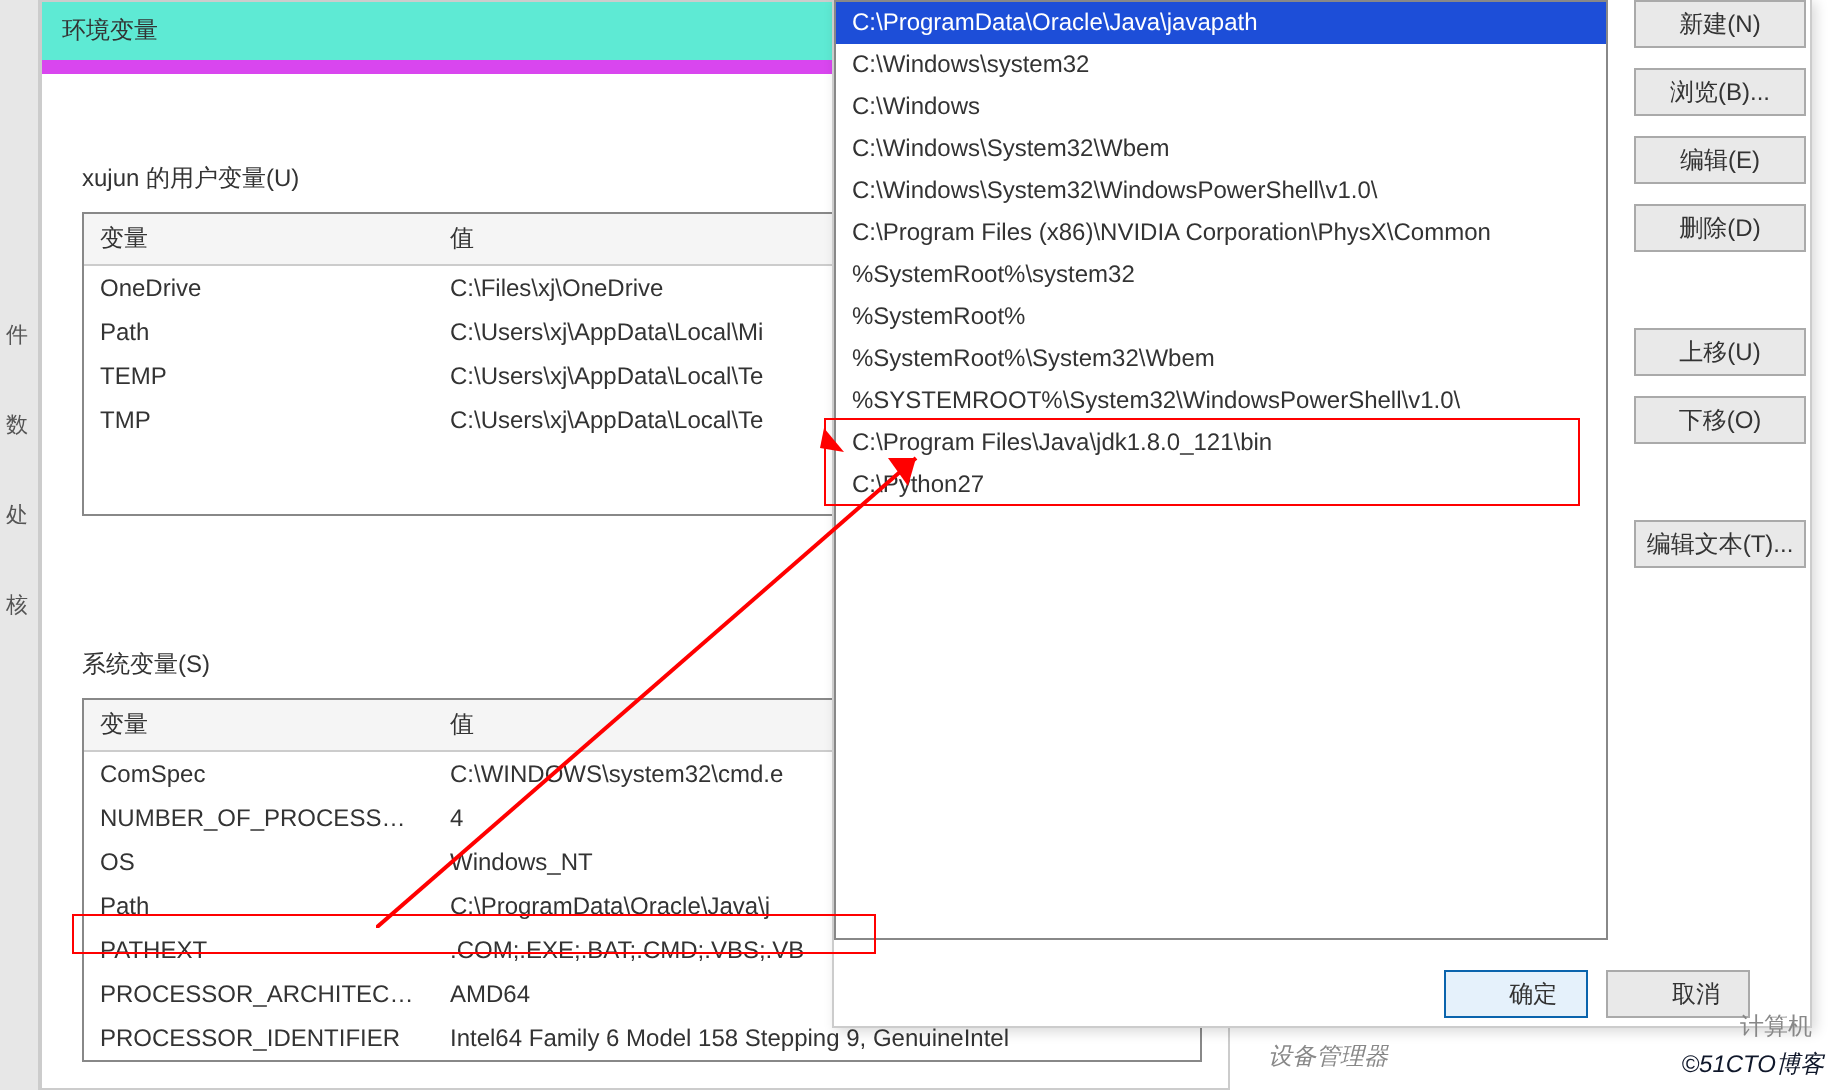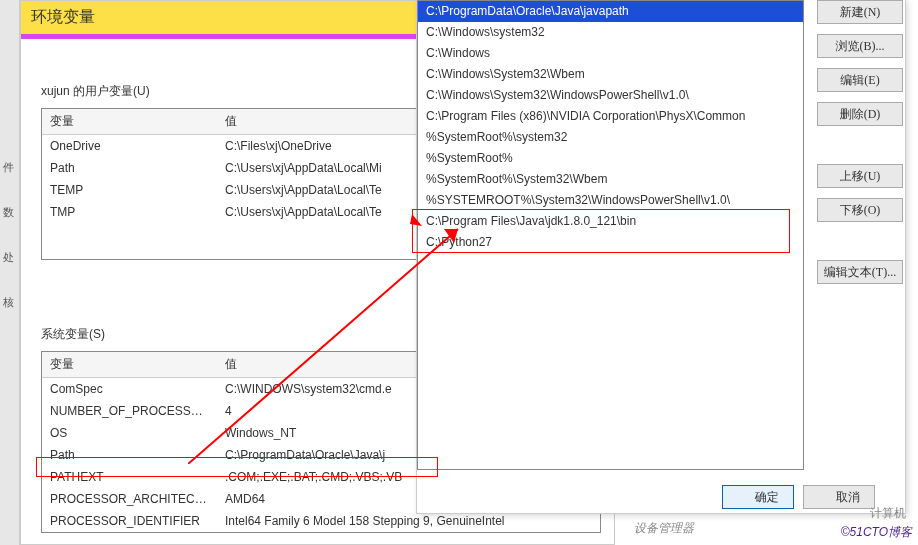--- a/index.html
+++ b/index.html
@@ -19,23 +19,23 @@
     position: absolute;
     left: 20px;
     top: 0;
     width: 595px;
     height: 545px;
     border: 1px solid #ccc;
     background: #fff;
   }
   .bg-title {
     padding: 6px 10px;
-    font-size: 16px;
-    border-bottom: 5px solid #d946ef;
-    background: #fde047;
+    font-size: 12px;
+    border-bottom: 7px solid #d946ef;
+    background: #5eead4;
   }
   .fieldset-label {
     padding-left: 20px;
     margin-top: 44px;
     font-size: 12px;
   }
   .var-table {
     margin: 8px 20px 0 20px;
     border: 1px solid #888;
     width: 560px;
@@ -151,21 +151,20 @@
   .popup-sidebtns{
     position:absolute;
     left:400px;
     top:0;
     width:86px;
   }
   .popup-sidebtns .win-btn{
     display:block;
     width:86px;
     margin:0 0 10px 0;
-    font-family:Liberation Serif, serif;
   }
   .popup-sidebtns .gap { height:28px; }
   .popup-bottom{
     position:absolute;
     left:0; bottom:4px;
     width:100%;
     text-align:right;
     padding-right:30px;
   }
   .popup-bottom .win-btn{ min-width:72px;padding-left:18px; }
@@ -173,21 +172,21 @@
     border-color:#0a64ad;
     background:#e5f1fb;
   }
 
   
   .watermark{
     position:absolute;
     right:6px; bottom:4px;
     font-size:12px;
     font-style:italic;
-    color:#4c1d95;
+    color:#0f172a;
   }
   .bg-text{
     position:absolute;
     font-size:12px;
     color:#888;
   }
 </style>
 </head>
 <body>
 

